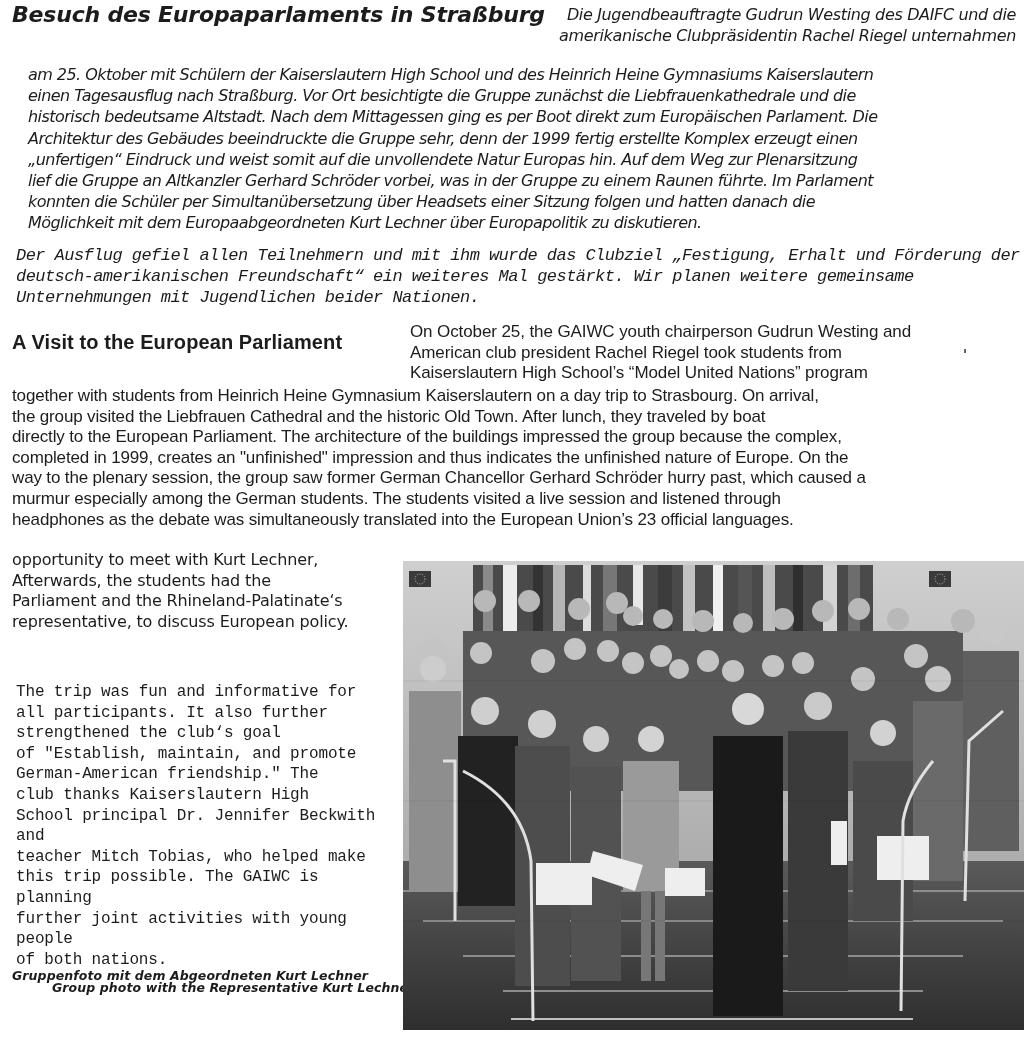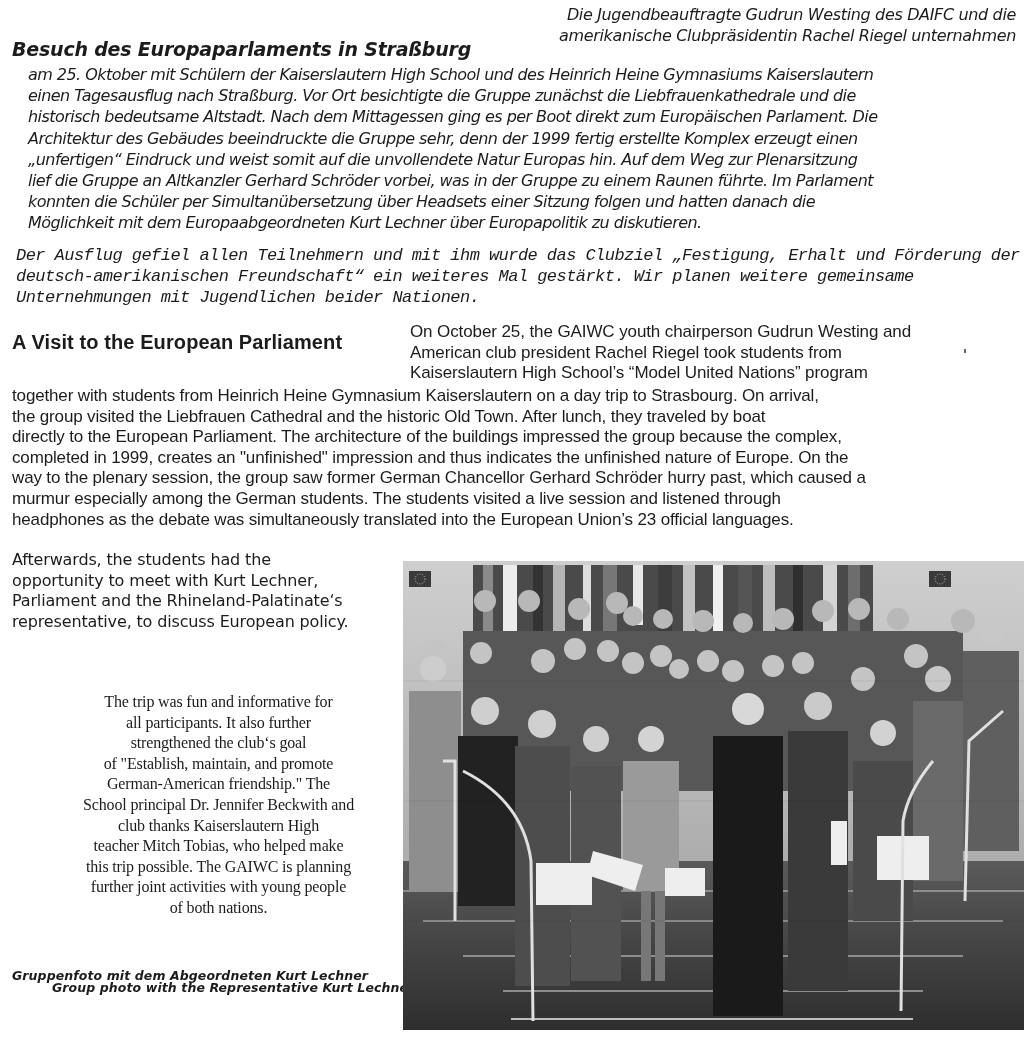--- a/index.html
+++ b/index.html
@@ -4,21 +4,21 @@
   <style>
     html, body { margin: 0; padding: 0; background: #ffffff; }
     body {
       width: 1024px; height: 1038px; position: relative; overflow: hidden;
       color: #1c1c1c;
       font-family: "DejaVu Sans", sans-serif;
     }
     .de-title {
       position: absolute; left: 12px; top: 2px;
       font-family: "DejaVu Sans", sans-serif; font-weight: bold; font-style: italic;
-      font-size: 19px; letter-spacing: -0.2px; white-space: nowrap; margin-top: 36px;
+      font-size: 22px; letter-spacing: -0.2px; white-space: nowrap;
     }
     .de-lead {
       position: absolute; left: 496px; top: 4px; width: 520px;
       font-style: italic; font-size: 16px; line-height: 21px;
       font-family: "DejaVu Sans", sans-serif; letter-spacing: -0.35px; text-align: right;
     }
     .de-body {
       position: absolute; left: 12px; top: 48px; width: 1008px;
       font-style: italic; font-size: 16px; line-height: 21.2px;
       font-family: "DejaVu Sans", sans-serif; letter-spacing: -0.55px;
@@ -45,22 +45,22 @@
       font-family: "Liberation Sans", sans-serif; font-size: 17px; line-height: 20.6px;
       letter-spacing: -0.15px; margin: 0;
     }
     .en-side {
       position: absolute; left: 12px; top: 550px; width: 385px;
       font-family: "DejaVu Sans", sans-serif; font-size: 16px; line-height: 20.6px;
       margin: 0; letter-spacing: -0.15px;
     }
     .en-side2 {
       position: absolute; left: 12px; top: 678px; width: 385px;
-      font-family: Liberation Serif, serif; font-size: 16px; line-height: 20.6px;
-      margin: 14px; letter-spacing: -0.15px; text-align: center;
+      font-family: Liberation Mono, monospace; font-size: 16px; line-height: 20.6px;
+      margin: 4px; letter-spacing: -0.15px;
     }
     .caption {
       position: absolute; left: 12px;
       font-family: "DejaVu Sans", sans-serif; font-weight: bold; font-style: italic;
       font-size: 12.5px; white-space: nowrap; letter-spacing: 0.1px;
     }
     .caption.de { top: 968px; }
     .caption.en { top: 980px; margin-left: 40px; }
     .photo {
       position: absolute; left: 403px; top: 561px; width: 621px; height: 469px;
@@ -112,34 +112,34 @@
   <span class="nl">together with students from Heinrich Heine Gymnasium Kaiserslautern on a day trip to Strasbourg. On arrival,</span>
   <span class="nl">the group visited the Liebfrauen Cathedral and the historic Old Town. After lunch, they traveled by boat</span>
   <span class="nl">directly to the European Parliament. The architecture of the buildings impressed the group because the complex,</span>
   <span class="nl">completed in 1999, creates an "unfinished" impression and thus indicates the unfinished nature of Europe. On the</span>
   <span class="nl">way to the plenary session, the group saw former German Chancellor Gerhard Schröder hurry past, which caused a</span>
   <span class="nl">murmur especially among the German students. The students visited a live session and listened through</span>
   <span class="nl">headphones as the debate was simultaneously translated into the European Union’s 23 official languages.</span>
 </p>
 
 <p class="en-side">
+  <span class="nl">opportunity to meet with Kurt Lechner,</span>
   <span class="nl">Afterwards, the students had the</span>
-  <span class="nl">opportunity to meet with Kurt Lechner,</span>
   <span class="nl">Parliament and the Rhineland-Palatinate‘s</span>
   <span class="nl">representative, to discuss European policy.</span>
 </p>
 
 <p class="en-side2">
   <span class="nl">The trip was fun and informative for</span>
   <span class="nl">all participants. It also further</span>
   <span class="nl">strengthened the club‘s goal</span>
   <span class="nl">of "Establish, maintain, and promote</span>
   <span class="nl">German-American friendship."  The</span>
+  <span class="nl">club thanks Kaiserslautern High</span>
   <span class="nl">School principal Dr. Jennifer Beckwith and</span>
-  <span class="nl">club thanks Kaiserslautern High</span>
   <span class="nl">teacher Mitch Tobias, who helped make</span>
   <span class="nl">this trip possible. The GAIWC is planning</span>
   <span class="nl">further joint activities with young people</span>
   <span class="nl">of both nations.</span>
 </p>
 
 <div class="caption de">Gruppenfoto mit dem Abgeordneten Kurt Lechner</div>
 <div class="caption en">Group photo with the Representative Kurt Lechner</div>
 
 <div class="photo" role="img" aria-label="Grayscale group photo of students with Kurt Lechner on stairs in front of European flags">

